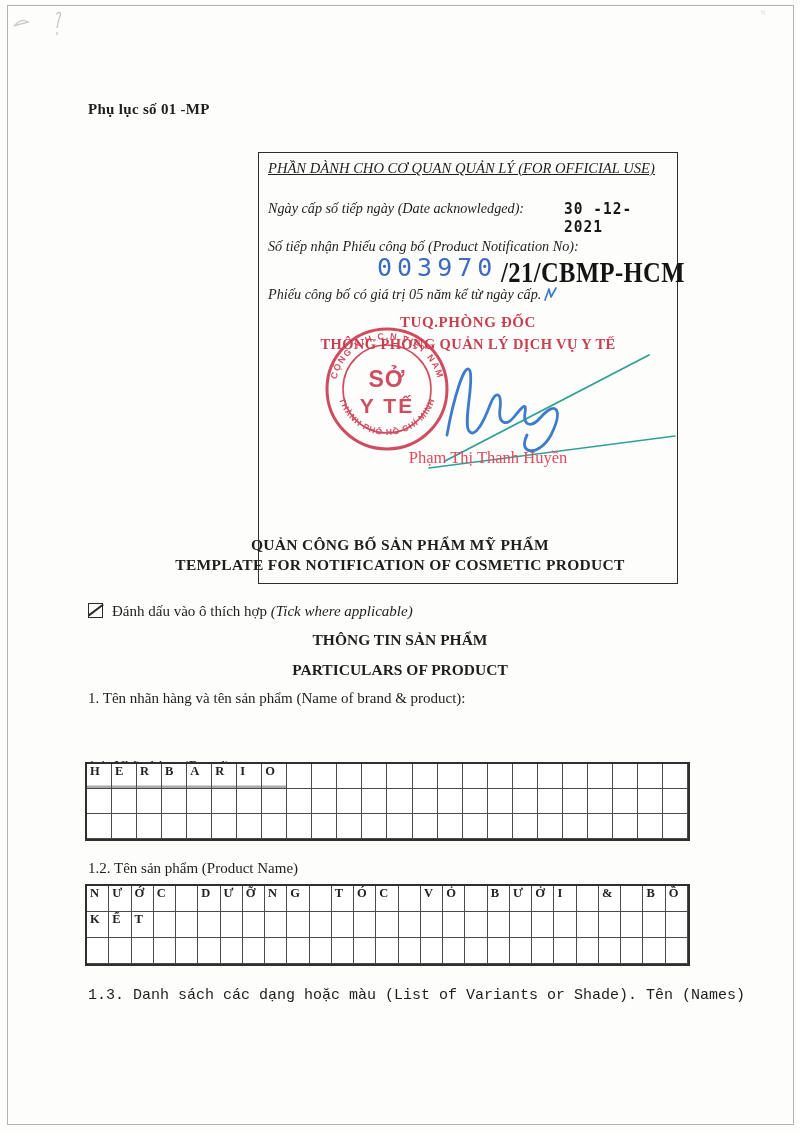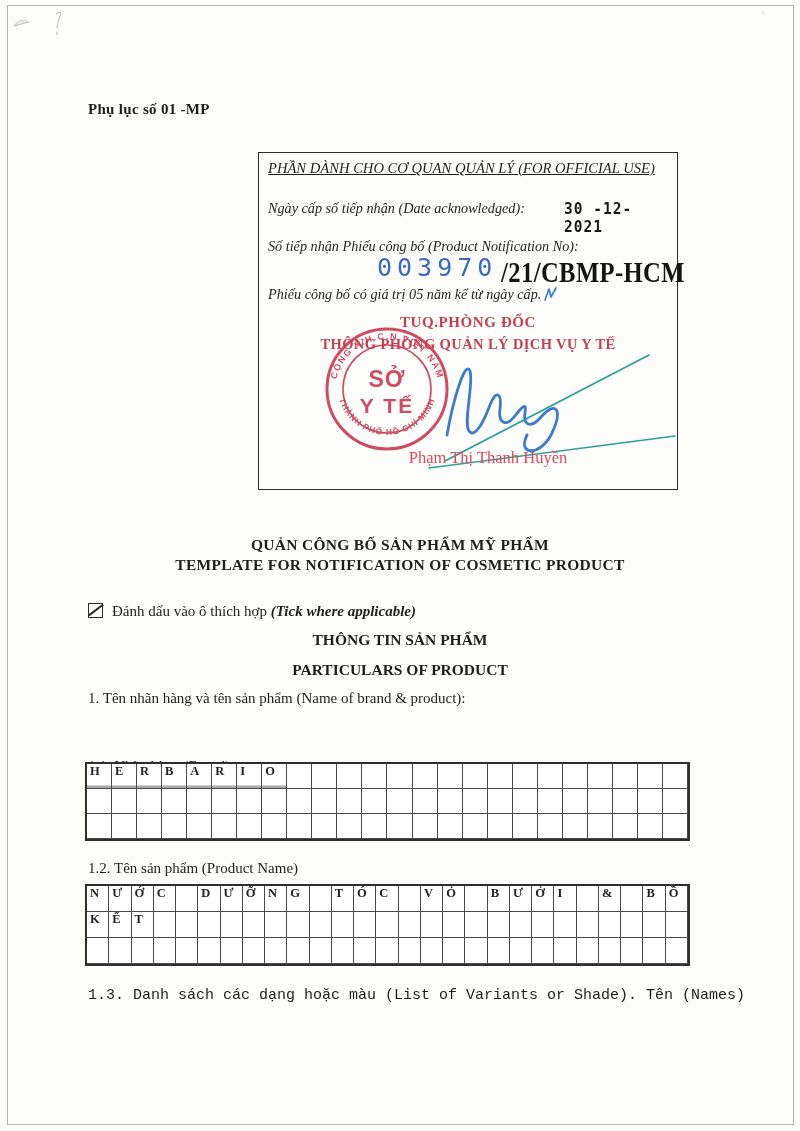--- a/index.html
+++ b/index.html
@@ -3,21 +3,21 @@
 <meta charset="utf-8">
 <style>
   html,body{margin:0;padding:0;background:#ffffff;}
   .page{position:relative;width:800px;height:1131px;background:#fdfdfc;overflow:hidden;
         font-family:"Liberation Serif","DejaVu Serif",serif;color:#1e1e1e;}
   .frame{position:absolute;left:7px;top:5px;width:785px;height:1118px;border:1px solid #b3b3b3;}
   .abs{position:absolute;}
   .appendix{left:88px;top:101px;font-size:15px;font-weight:bold;letter-spacing:.3px;}
 
   
-  .obox{left:258px;top:152px;width:420px;height:338px;border:1.6px solid #2e2e2e;box-sizing:border-box;}
+  .obox{left:258px;top:152px;width:420px;height:432px;border:1.6px solid #2e2e2e;box-sizing:border-box;}
   .obox .hdr{left:9px;top:7px;right:4px;font-style:italic;font-size:14.6px;text-decoration:underline;white-space:nowrap;}
   .obox .lbl{font-style:italic;font-size:14.2px;white-space:nowrap;}
   .date-lbl{left:9px;top:47px;}
   .date-stamp{left:305px;top:48px;font-family:"DejaVu Sans Mono",monospace;font-weight:700;font-size:14.5px;
               letter-spacing:1px;color:#181818;transform:scaleY(1.12);}
   .num-lbl{left:9px;top:85px;}
   .num-line{left:118px;top:100px;white-space:nowrap;}
   .num-blue{font-family:"DejaVu Sans Mono",monospace;font-size:25px;font-weight:500;letter-spacing:5px;
             color:var(--number_blue,#3d6bbf);vertical-align:6px;}
   .num-suffix{display:inline-block;font-size:30px;font-weight:600;color:#141414;transform:scaleX(.82);
@@ -34,21 +34,21 @@
           color:var(--name_red,#e04a5c);}
 
   .title1{left:0;right:0;top:536px;text-align:center;font-weight:bold;font-size:15.5px;letter-spacing:.3px;}
   .title2{left:0;right:0;top:556px;text-align:center;font-weight:bold;font-size:15.5px;letter-spacing:.3px;}
 
   .tickrow{left:88px;top:601px;font-size:15px;}
   .checkbox{width:13px;height:13px;border:1.6px solid #2b2b2b;display:inline-block;position:relative;
             top:2px;margin-right:9px;}
   .checkbox::after{content:"";position:absolute;left:-2px;top:5px;width:18px;height:1.8px;background:#2b2b2b;
             transform:rotate(-37deg);}
-  .tick-en{font-style:italic;font-weight:bold;}
+  .tick-en{font-style:italic;}
 
   .h-vi{left:0;right:0;top:631px;text-align:center;font-weight:bold;font-size:15.5px;}
   .h-en{left:0;right:0;top:661px;text-align:center;font-weight:bold;font-size:15.5px;}
 
   .s-line{left:88px;font-size:15px;white-space:nowrap;text-align:center;}
   .s1{top:690px;} .s11{top:726px;margin-top:32px;} .s12{top:860px;} .s13{top:987px;font-family:Liberation Mono, monospace;}
 
   .grid{left:85px;width:605px;display:grid;border:2px solid #2f2f2f;box-sizing:border-box;background:#fff;}
   .grid .cell{border-right:1px solid #4a4a4a;border-bottom:1px solid #4a4a4a;
               font-size:12.5px;font-weight:600;padding-left:3px;overflow:hidden;color:#222;}
@@ -69,21 +69,21 @@
     <path d="M6 16 q6 -6 12 -2 q-8 2 -14 4 z" fill="none" stroke="#cccccc" stroke-width="1.4"></path>
     <path d="M46 6 q6 -4 4 2 q-2 5 -3 12 M47 24 l0 3" fill="none" stroke="#c6c6c6" stroke-width="1.3"></path>
   </svg>
   <div class="corner-mark abs">×</div>
 
   <div class="appendix abs">Phụ lục số 01 -MP</div>
 
   <div class="obox abs">
     <div class="hdr abs">PHẦN DÀNH CHO CƠ QUAN QUẢN LÝ (FOR OFFICIAL USE)</div>
 
-    <div class="lbl date-lbl abs">Ngày cấp số tiếp nhận (Date acknowledged):</div>
+    <div class="lbl date-lbl abs">Ngày cấp số tiếp ngày (Date acknowledged):</div>
     <div class="date-stamp abs">30 -12- 2021</div>
 
     <div class="lbl num-lbl abs">Số tiếp nhận Phiếu công bố (Product Notification No):</div>
     <div class="num-line abs">
       <span class="num-blue">003970</span>
       <span class="num-suffix">/21/CBMP-HCM</span>
     </div>
 
     <div class="lbl validity abs">
       <span>Phiếu công bố có giá trị 05 năm kể từ ngày cấp.</span><svg class="pen-mark" width="15" height="16" viewBox="0 0 15 16">

